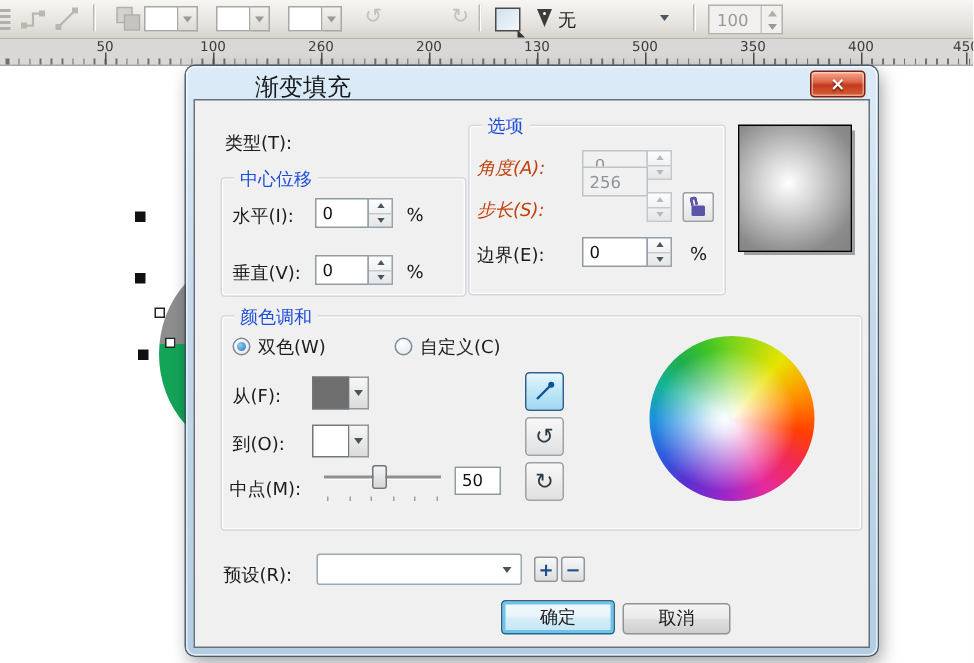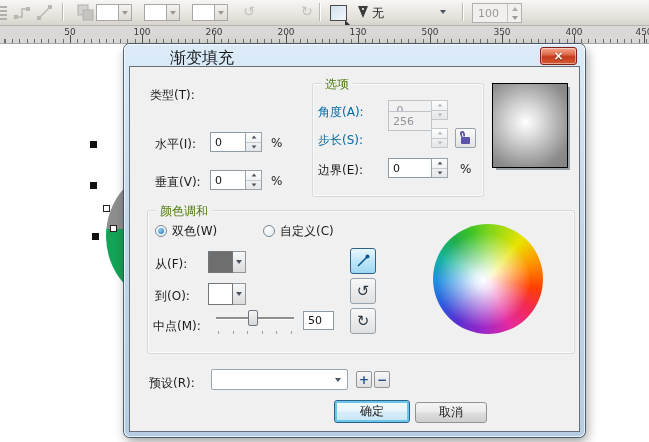--- a/index.html
+++ b/index.html
@@ -55,23 +55,23 @@
   .titlebar{position:absolute;left:0;top:0;width:100%;height:22px;cursor:default;}
   .title-text{position:absolute;left:14px;top:4px;font-size:16px;color:#15191d;margin-left:32px;}
   .closebtn{position:absolute;right:8px;top:3px;width:35px;height:16px;border-radius:3px;
     background:linear-gradient(#f2a78f,#e06a4b 40%,#c33b1e 55%,#d85c33);
     border:1px solid #7e2012;box-shadow:inset 0 0 0 1px rgba(255,255,255,.45);
     display:flex;align-items:center;justify-content:center;}
   .closebtn span{color:#fff;font-size:12px;font-weight:bold;line-height:10px;text-shadow:0 1px 1px rgba(0,0,0,.5);}
   .client{position:absolute;left:5px;top:22px;width:449px;height:364px;background:#f0f0f0;border:1px solid #67707a;}
 
   .lbl{position:absolute;font-size:12px;color:#1b1b1b;white-space:nowrap;}
-  .lbl.dis{color:#0369a1;}
+  .lbl.dis{color:#c2410c;font-style:italic;}
   .group{position:absolute;border:1px solid #d4dae0;border-radius:3px;box-shadow:inset 0 0 0 1px rgba(255,255,255,.7);}
-  .glabel{position:absolute;top:-8px;left:8px;background:#f0f0f0;padding:0 4px;font-size:12px;color:#4d7c0f;white-space:nowrap;}
+  .glabel{position:absolute;top:-8px;left:8px;background:#f0f0f0;padding:0 4px;font-size:12px;color:#1d4ed8;white-space:nowrap;}
 
   .input{position:absolute;background:#fff;border:1px solid #8f9ba3;font-size:11px;color:#111;
     display:flex;align-items:center;padding-left:4px;box-sizing:border-box;}
   .input.dis{background:#f1f1f1;border-color:#bdc3c8;color:#8f9499;}
   .spin{position:absolute;width:17px;height:20px;box-sizing:border-box;border:1px solid #98a2aa;
     background:linear-gradient(#fdfdfd,#e4e6e8);display:flex;flex-direction:column;}
   .spin div{flex:1;display:flex;align-items:center;justify-content:center;}
   .spin div:first-child{border-bottom:1px solid #c6cacd;}
   .spin .tri-d,.spin .tri-u{transform:scale(.8);}
   .spin.dis{border-color:#c3c8cc;}
@@ -272,20 +272,23 @@
       <div class="spin" style="left:301px;top:91px">
         <div>
             <i class="tri-u"></i>
           </div>
           <div>
             <i class="tri-d"></i>
           </div>
       </div>
       <span class="pct" style="left:330px;top:95px">%</span>
 
+      <div class="group" style="left:17px;top:51px;width:162px;height:78px">
+        <span class="glabel">中心位移</span>
+      </div>
       <span class="lbl" style="left:25px;top:69px">水平(I):</span>
       <div class="input" style="left:80px;top:65px;width:36px;height:20px">
         <span>0</span>
       </div>
       <div class="spin" style="left:115px;top:65px">
         <div>
             <i class="tri-u"></i>
           </div>
           <div>
             <i class="tri-d"></i>

